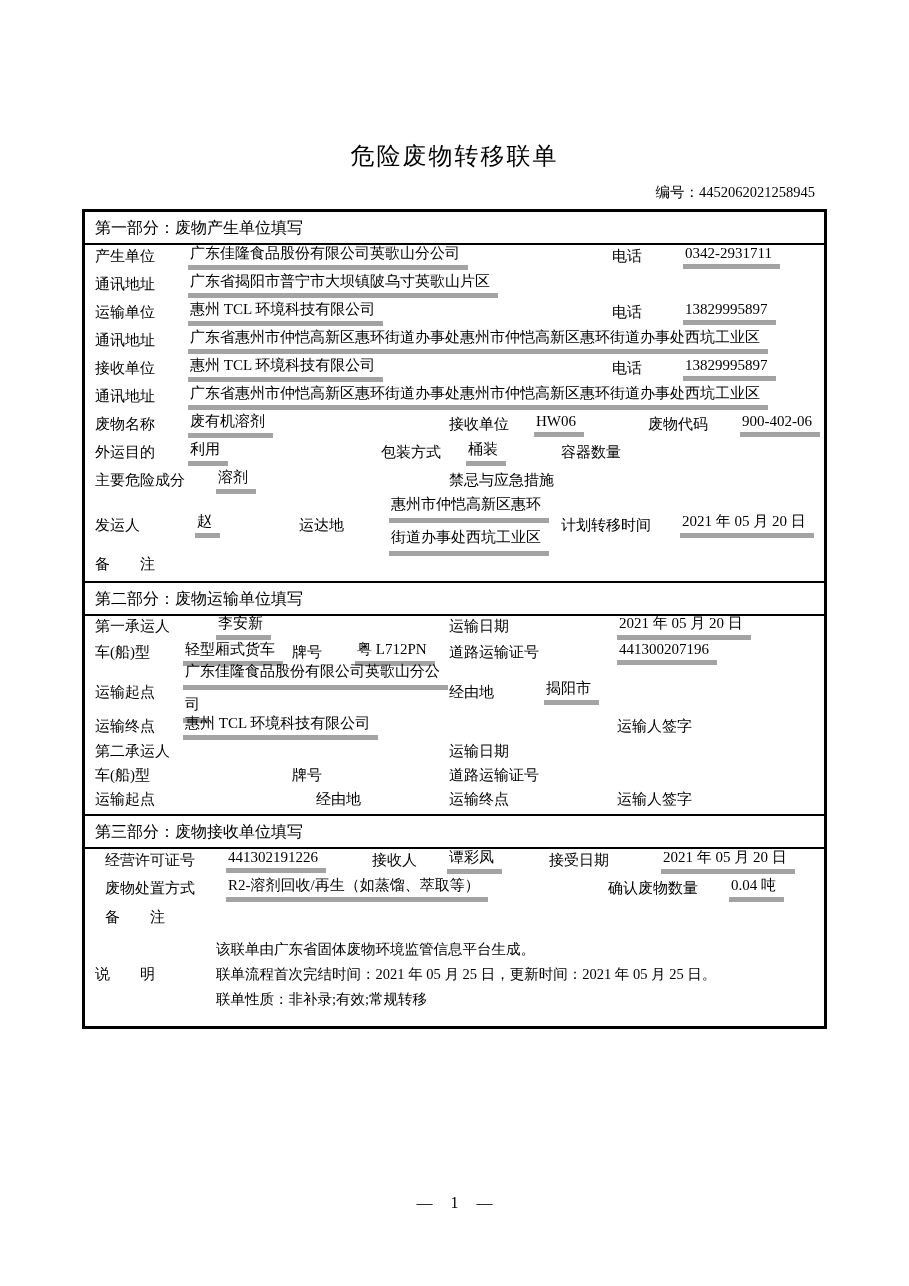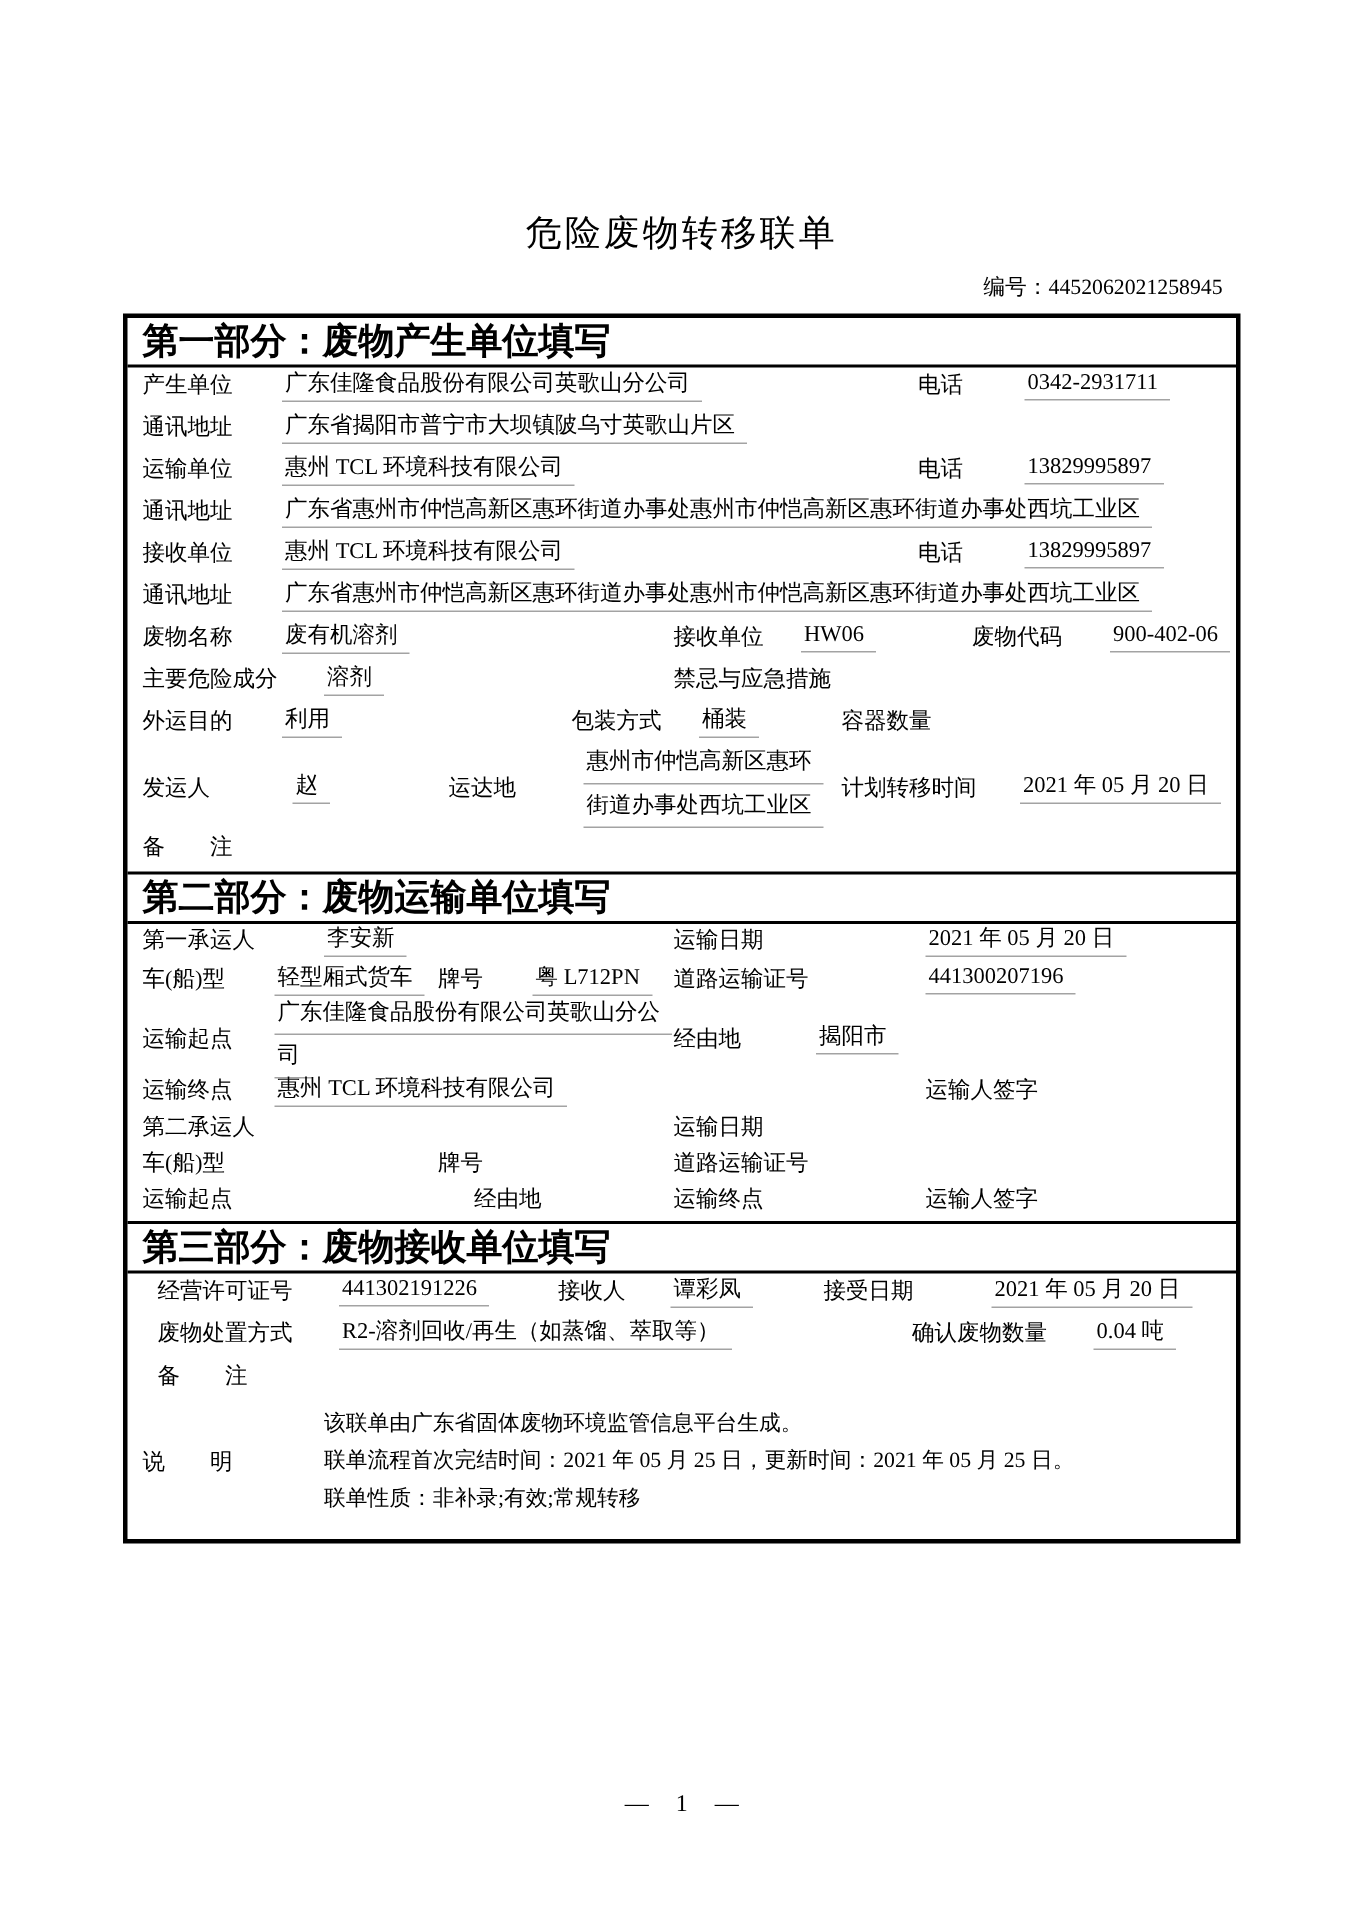--- a/index.html
+++ b/index.html
@@ -5,31 +5,31 @@
   html,body{margin:0;padding:0;background:#fff;}
   body{
     width:909px;height:1286px;
     font-family:"Liberation Serif","DejaVu Serif",serif;
     color:#000;position:relative;overflow:hidden;
   }
   .sheet{margin:0 82px;}
   .doc-title{margin:0;padding-top:140px;text-align:center;font-size:24px;font-weight:400;letter-spacing:2px;line-height:32px;}
   .serial-line{margin-top:11px;text-align:right;font-size:14.5px;padding-right:12px;line-height:18px;}
   .manifest{margin-top:8px;border:3px solid #000;}
-  .sec-hdr{font-size:24px;line-height:22px;padding:5px 10px 4px 10px;border-bottom:2px solid #000;font-weight:bold;}
+  .sec-hdr{font-size:16px;line-height:22px;padding:5px 10px 4px 10px;border-bottom:2px solid #000;}
   .sec-hdr.mid{border-top:2px solid #000;}
   .r{display:flex;align-items:center;height:28px;box-sizing:border-box;padding:0 8px 5px 10px;font-size:15px;}
   .r.tall{height:56px;align-items:center;padding-bottom:0;}
   .r.p2{height:26px;}
   .r.p2tall{height:48px;align-items:center;padding-bottom:0;}
   .r.p2s{height:24px;}
   .r.p3{height:28px;margin-left:10px;}
   .r.notes{height:auto;align-items:center;padding:2px 8px 14px 10px;}
   .c{flex:0 0 auto;white-space:nowrap;}
-  .u{border-bottom:1px solid #a3a3a3;padding:0 8px 2px 2px;white-space:nowrap;display:inline-block;}
+  .u{border-bottom:5px solid #a3a3a3;padding:0 8px 2px 2px;white-space:nowrap;display:inline-block;}
   .twolines{line-height:24px;}
   .twolines .u{display:inline-block;margin-bottom:2px;}
   .notes-block{font-size:14.5px;line-height:25px;white-space:nowrap;}
   .footer{position:absolute;left:0;right:0;top:1194px;text-align:center;font-size:16px;word-spacing:14px;}
 </style>
 </head>
 <body>
 
 <div class="sheet">
 
@@ -83,31 +83,31 @@
       <span class="c" style="width:93px">废物名称</span>
       <span class="c" style="width:261px"><span class="u">废有机溶剂</span></span>
       <span class="c" style="width:85px">接收单位</span>
       <span class="c" style="width:114px"><span class="u">HW06</span></span>
       <span class="c" style="width:92px">废物代码</span>
       <span class="c"><span class="u">900-402-06</span></span>
     </div>
 
 
     <div class="r">
-      <span class="c" style="width:121px">主要危险成分</span>
-      <span class="c" style="width:233px"><span class="u">溶剂</span></span>
-      <span class="c">禁忌与应急措施</span>
-    </div>
-
-    <div class="r">
       <span class="c" style="width:93px">外运目的</span>
       <span class="c" style="width:193px"><span class="u">利用</span></span>
       <span class="c" style="width:85px">包装方式</span>
       <span class="c" style="width:95px"><span class="u">桶装</span></span>
       <span class="c">容器数量</span>
+    </div>
+
+    <div class="r">
+      <span class="c" style="width:121px">主要危险成分</span>
+      <span class="c" style="width:233px"><span class="u">溶剂</span></span>
+      <span class="c">禁忌与应急措施</span>
     </div>
 
     <div class="r tall">
       <span class="c" style="width:100px">发运人</span>
       <span class="c" style="width:104px"><span class="u">赵</span></span>
       <span class="c" style="width:90px">运达地</span>
       <span class="c twolines" style="width:172px">
         <span class="u">惠州市仲恺高新区惠环</span><br>
         <span class="u">街道办事处西坑工业区</span>
       </span>

